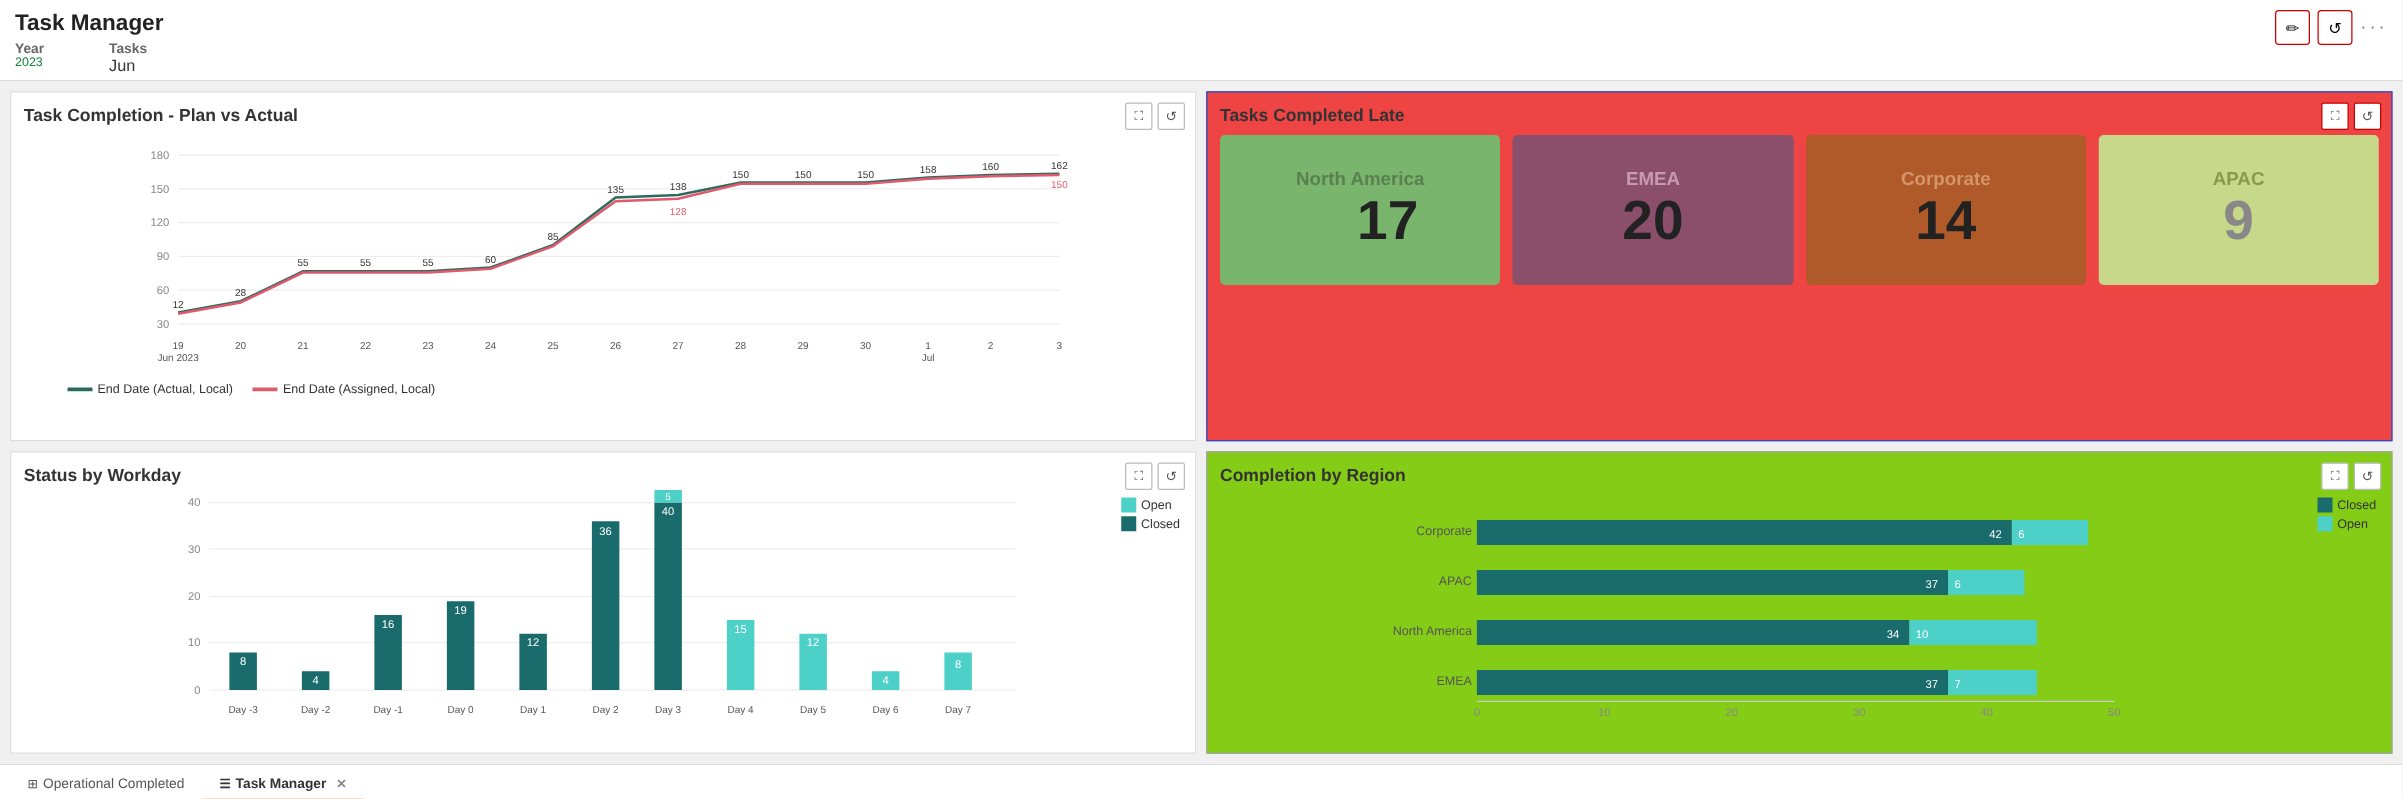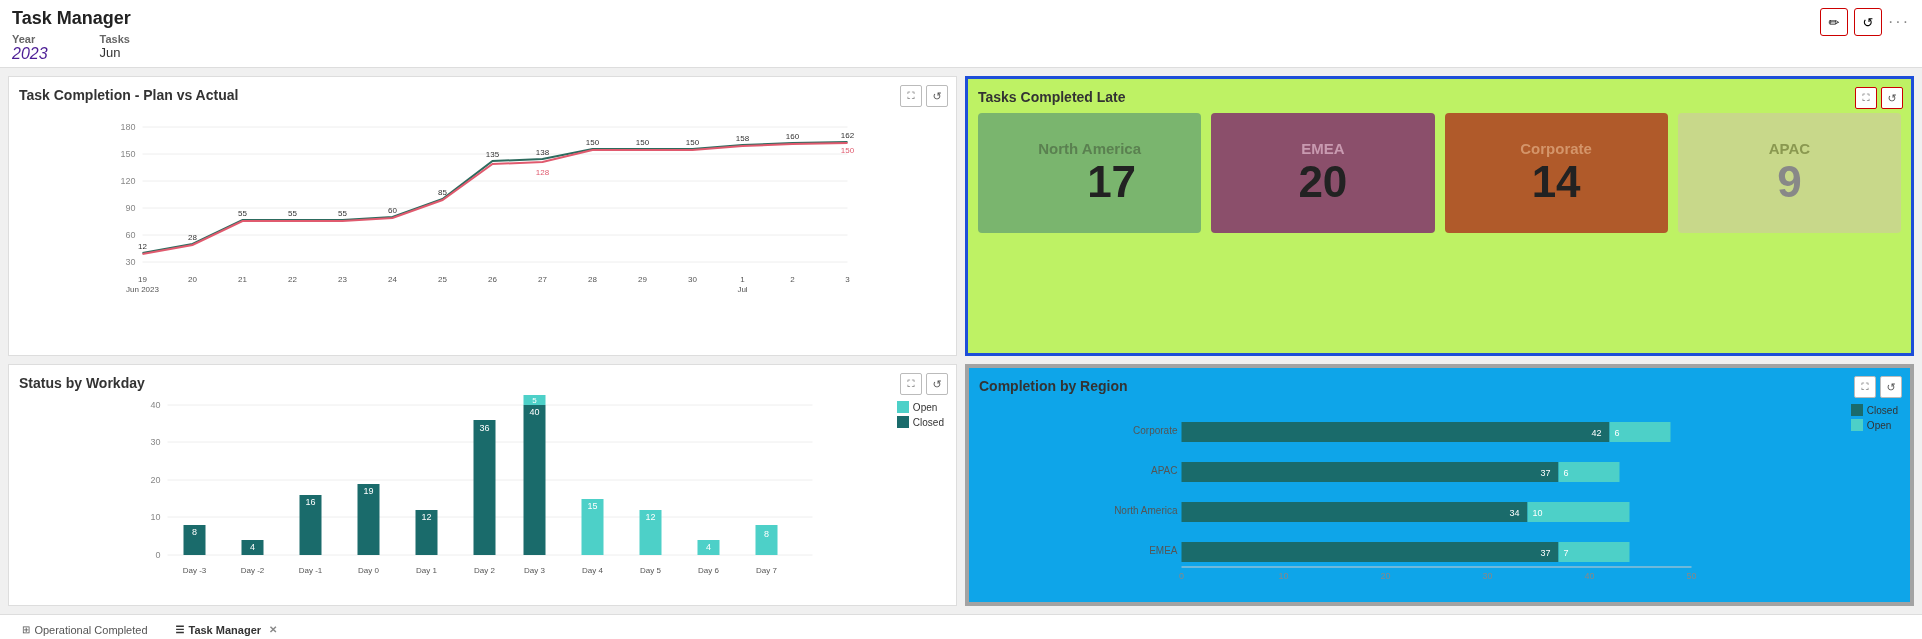--- a/index.html
+++ b/index.html
@@ -9,21 +9,21 @@
   </style>
 </head>
 <body>
 
 <div style="background:#fff; padding:8px 12px 4px; border-bottom:1px solid #ddd; display:flex; align-items:flex-start; justify-content:space-between;">
   <div>
     <div style="font-size:18px; font-weight:bold; color:#222; font-family:Arial,sans-serif;">Task Manager</div>
     <div style="display:flex; gap:52px; margin-top:4px;">
       <div style="font-family:Arial,sans-serif;">
         <div style="font-size:11px; color:#666; font-weight:bold;">Year</div>
-        <div style="font-size:16px; color:#4c1d95;font-style:italic;">2023</div>
+        <div style="font-size:10px; color:#15803d;">2023</div>
       </div>
       <div style="font-family:Arial,sans-serif;">
         <div style="font-size:11px; color:#666; font-weight:bold;">Tasks</div>
         <div style="font-size:13px; color:#333;">Jun</div>
       </div>
     </div>
   </div>
   <div style="display:flex; gap:6px; align-items:center; font-family:Arial,sans-serif;">
     <button style="width:28px;height:28px;border:1.5px solid #c00;background:#fff;border-radius:3px;cursor:pointer;font-size:13px;">✏</button>
     <button style="width:28px;height:28px;border:1.5px solid #c00;background:#fff;border-radius:3px;cursor:pointer;font-size:13px;">↺</button>
@@ -91,23 +91,33 @@
       <text x="535" y="175" text-anchor="middle" font-size="8" fill="#555">29</text>
       <text x="585" y="175" text-anchor="middle" font-size="8" fill="#555">30</text>
       <text x="635" y="175" text-anchor="middle" font-size="8" fill="#555">1</text>
       <text x="685" y="175" text-anchor="middle" font-size="8" fill="#555">2</text>
       <text x="740" y="175" text-anchor="middle" font-size="8" fill="#555">3</text>
 
       <text x="35" y="185" text-anchor="middle" font-size="8" fill="#555">Jun 2023</text>
       <text x="635" y="185" text-anchor="middle" font-size="8" fill="#555">Jul</text>
     </svg>
 
-  </div>
-
-  <div style="background:#bef264;border:3px solid #1d4ed8;padding:10px;position:relative;min-height:280px;">
+    <div style="display:flex;gap:16px;font-size:10px;font-family:Arial,sans-serif;margin-top:2px;padding-left:35px;">
+      <div style="display:flex;align-items:center;gap:4px;">
+        <div style="width:20px;height:3px;background:#2d6b5e;"></div>
+        <span>End Date (Actual, Local)</span>
+      </div>
+      <div style="display:flex;align-items:center;gap:4px;">
+        <div style="width:20px;height:3px;background:#e05a6e;"></div>
+        <span>End Date (Assigned, Local)</span>
+      </div>
+    </div>
+  </div>
+
+  <div style="background:#ef4444;border:1px solid #1d4ed8;padding:10px;position:relative;min-height:280px;">
     <div style="font-size:14px;font-weight:bold;margin-bottom:8px;font-family:Arial,sans-serif;">Tasks Completed Late</div>
     <div style="position:absolute;top:8px;right:8px;display:flex;gap:4px;">
       <button style="width:22px;height:22px;border:1.5px solid #c00;background:#fff;border-radius:2px;cursor:pointer;font-size:10px;color:#555;">⛶</button>
       <button style="width:22px;height:22px;border:1.5px solid #c00;background:#fff;border-radius:2px;cursor:pointer;font-size:11px;color:#555;">↺</button>
     </div>
     <div style="display:flex;gap:10px;margin-top:8px;">
 
       <div style="flex:1;background:#7ab56e;border-radius:4px;padding:16px 8px;display:flex;flex-direction:column;align-items:center;justify-content:center;min-height:120px;">
         <div style="font-size:15px;font-weight:bold;color:#5a8050;text-align:center;font-family:Arial,sans-serif;">North America</div>
         <div style="font-size:44px;font-weight:bold;color:#222;font-family:Arial,sans-serif;margin-left:44px;">17</div>
@@ -202,21 +212,21 @@
       <rect x="565" y="145" width="22" height="15" fill="#4dd0c8"></rect>
       <text x="576" y="155" text-anchor="middle" font-size="9" fill="white">4</text>
       <text x="576" y="178" text-anchor="middle" font-size="8" fill="#555">Day 6</text>
 
       <rect x="623" y="130" width="22" height="30" fill="#4dd0c8"></rect>
       <text x="634" y="142" text-anchor="middle" font-size="9" fill="white">8</text>
       <text x="634" y="178" text-anchor="middle" font-size="8" fill="#555">Day 7</text>
     </svg>
   </div>
 
-  <div style="background:#0ea5e9;border:4px solid #a3a3a3;padding:10px;position:relative;">
+  <div style="background:#84cc16;border:1px solid #a3a3a3;padding:10px;position:relative;">
     <div style="font-size:14px;font-weight:bold;margin-bottom:8px;font-family:Arial,sans-serif;">Completion by Region</div>
     <div style="position:absolute;top:8px;right:8px;display:flex;gap:4px;">
       <button style="width:22px;height:22px;border:1px solid #bbb;background:#fff;border-radius:2px;cursor:pointer;font-size:10px;color:#555;">⛶</button>
       <button style="width:22px;height:22px;border:1px solid #bbb;background:#fff;border-radius:2px;cursor:pointer;font-size:11px;color:#555;">↺</button>
     </div>
 
     <div style="position:absolute;top:36px;right:12px;font-size:10px;font-family:Arial,sans-serif;">
       <div style="display:flex;align-items:center;gap:4px;margin-bottom:3px;">
         <div style="width:12px;height:12px;background:#1a6b6b;"></div>
         <span>Closed</span>

